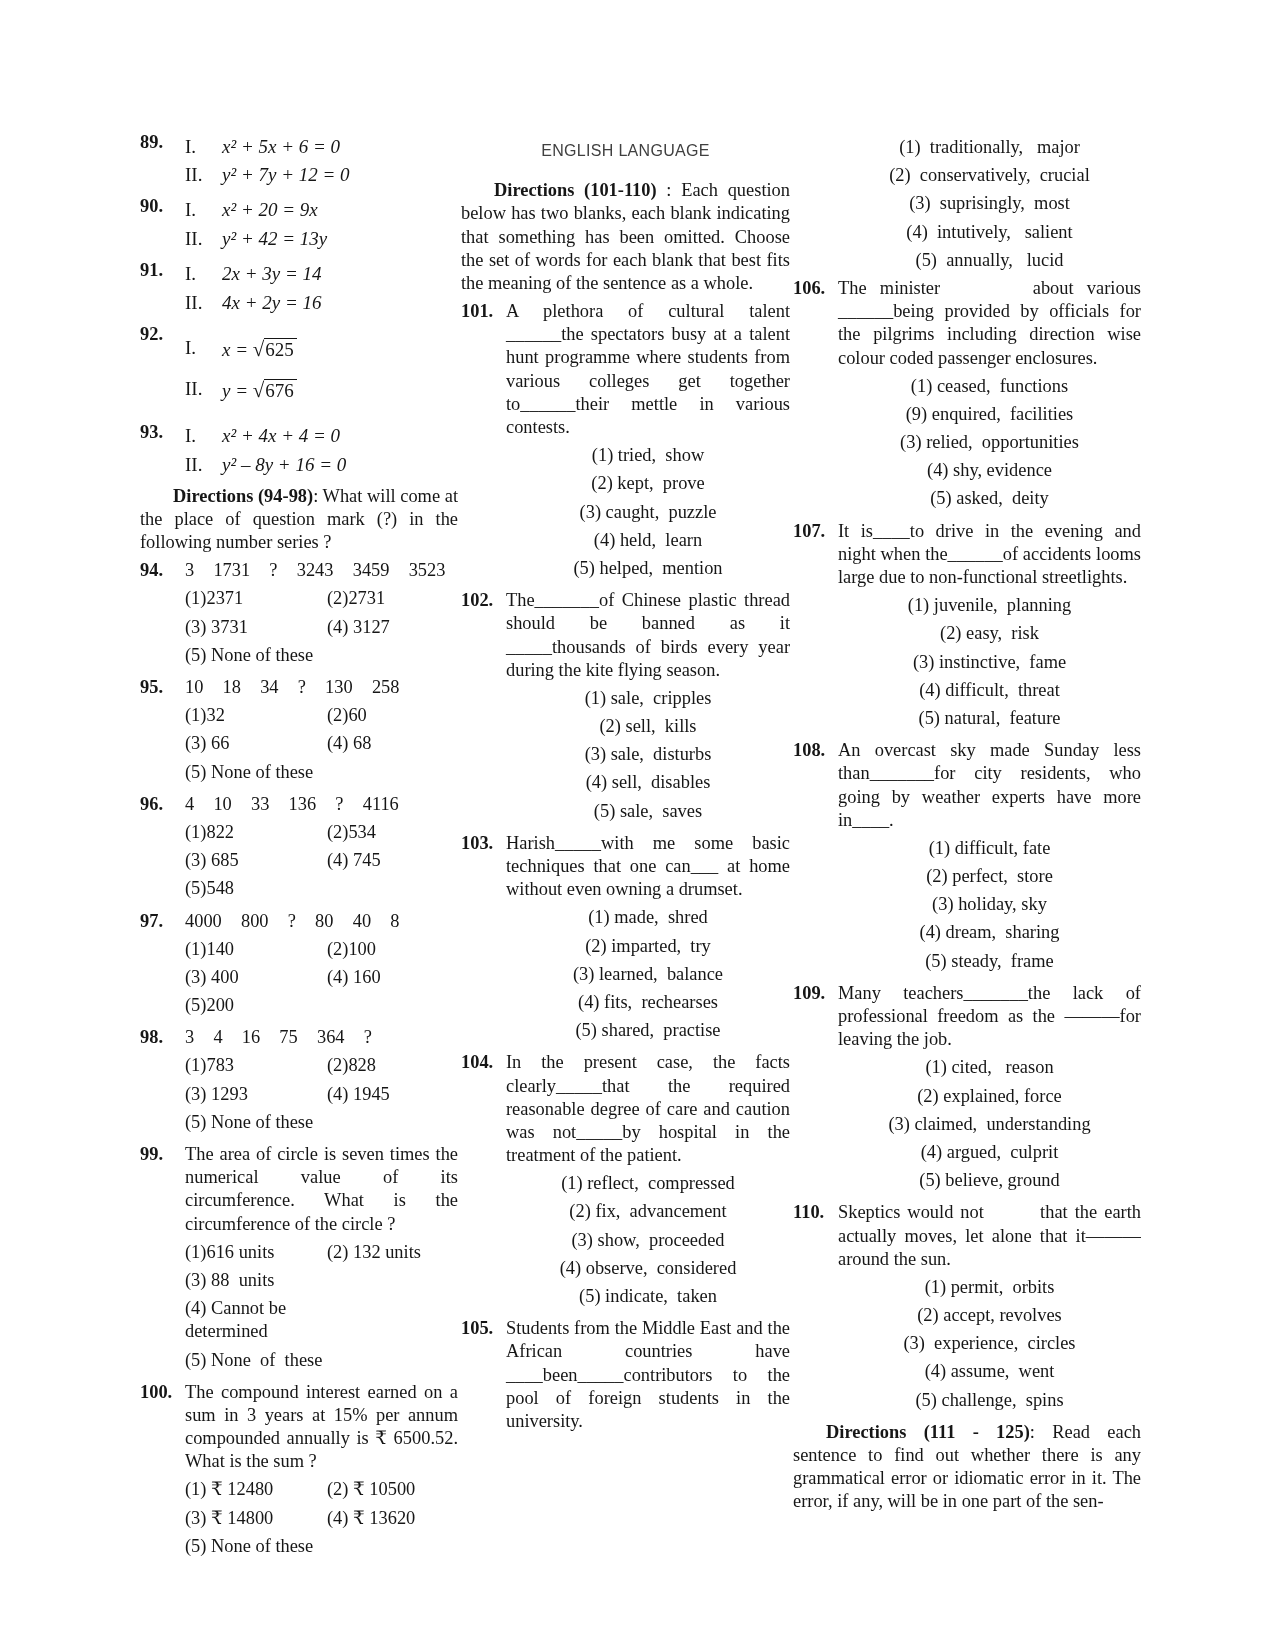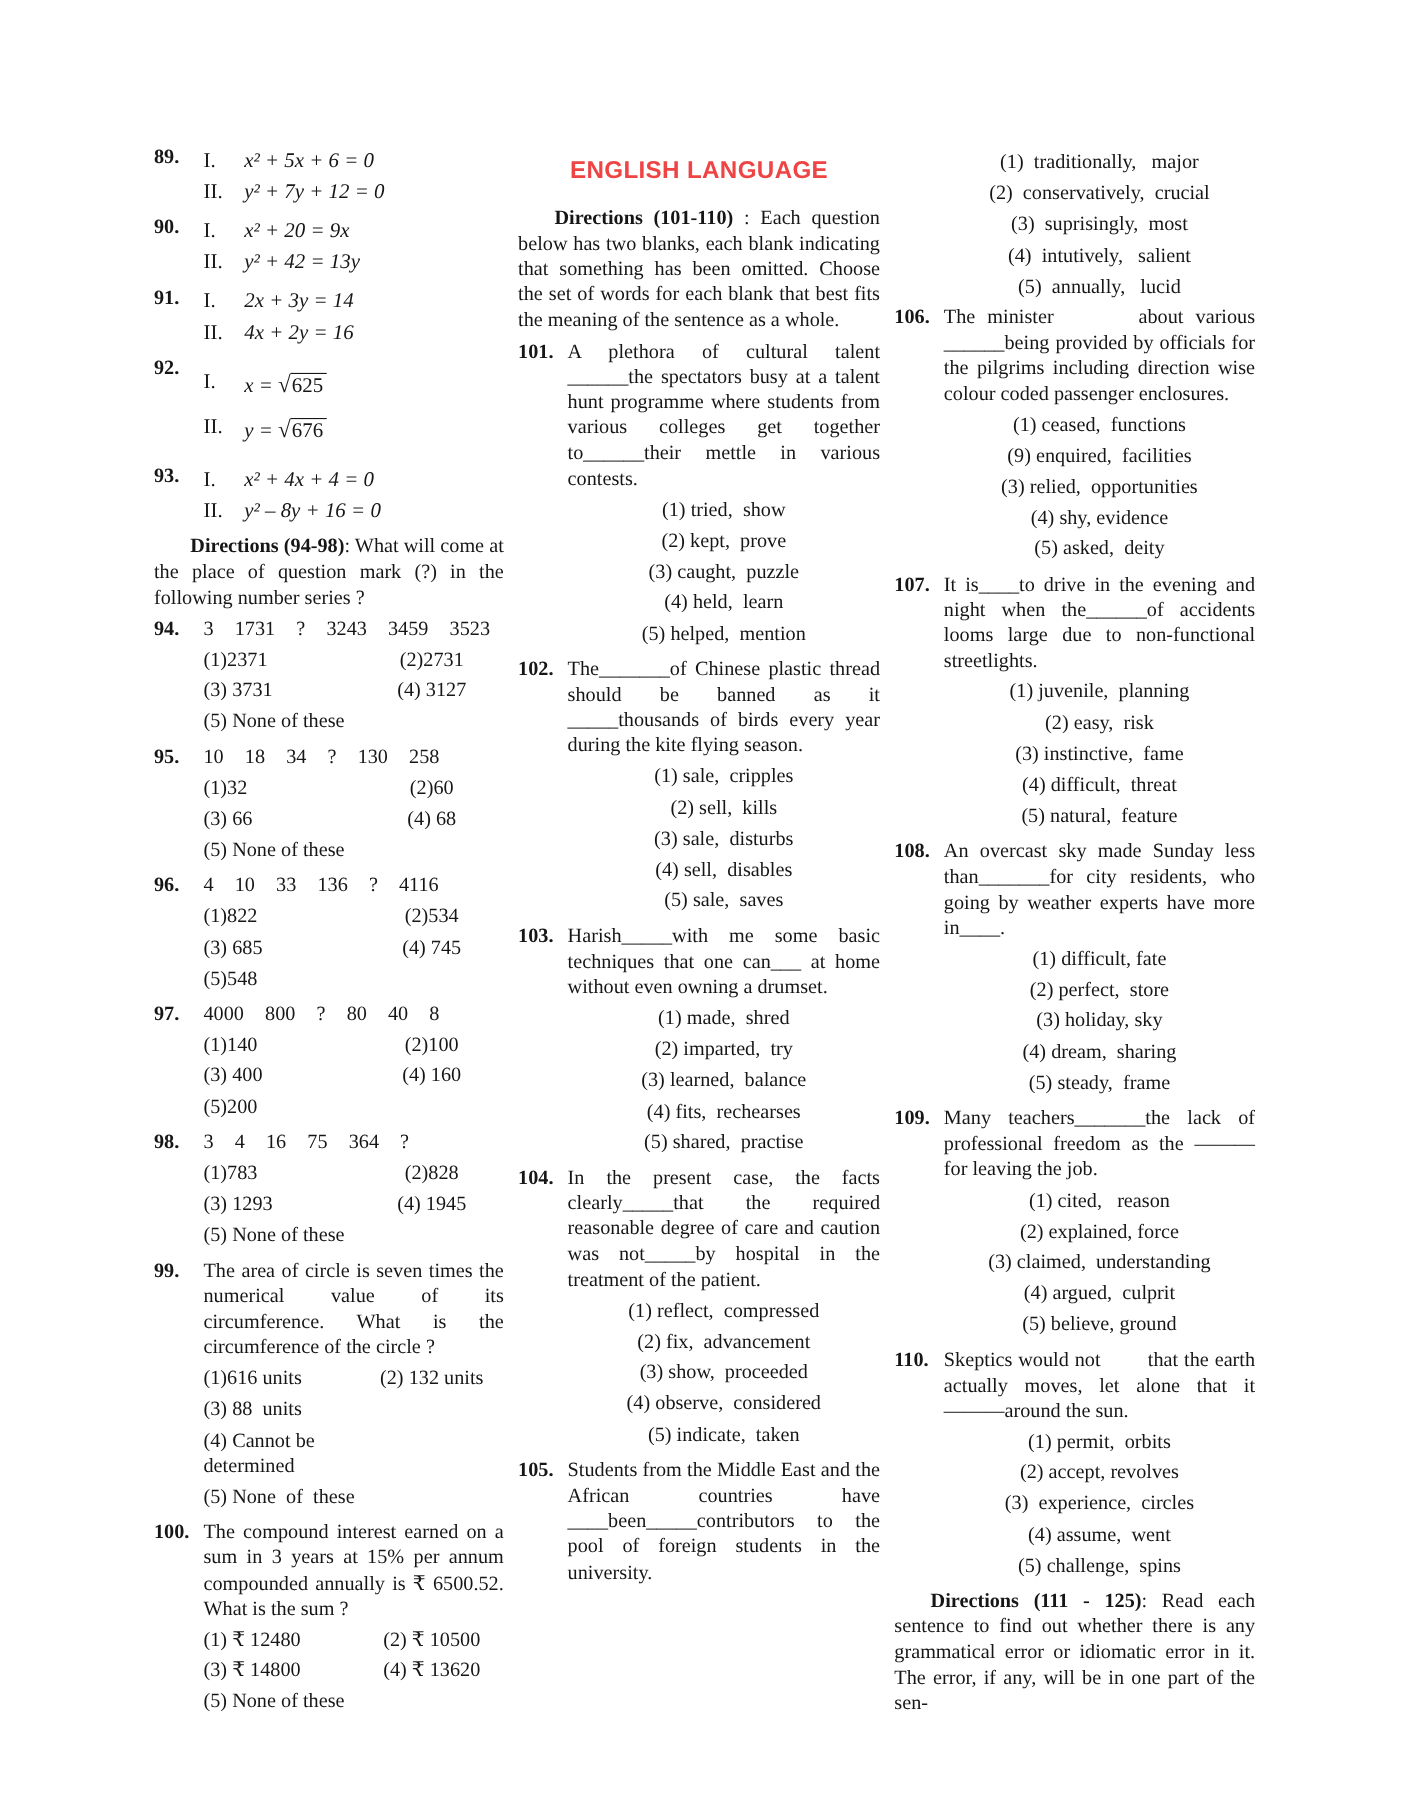--- a/index.html
+++ b/index.html
@@ -13,56 +13,56 @@
     color: #161616;
     font-size: 18.4px;
     line-height: 1.26;
   }
   .page {
     box-sizing: border-box;
     width: 1275px;
     height: 1651px;
     padding: 131px 134px 0 140px;
     display: flex;
-    gap: 13px;
+    gap: 3px;
     background: #ffffff;
   }
   .col { box-sizing: border-box; }
   .col-left  { width: 318px; }
   .col-mid   { width: 329px; padding-top: 0; }
   .col-right { flex: 1; }
 
   .section-header {
     font-family: "Liberation Sans", "DejaVu Sans", sans-serif;
-    font-weight: 700;
-    font-size: 22px;
+    font-weight: 400;
+    font-size: 16px;
     letter-spacing: 0.3px;
     text-align: center;
     margin: 10px 0 18px 0;
-    color: #ef4444;
+    color: #404040;
   }
 
   .directions {
     margin: 3px 0 5px 0;
     text-indent: 33px;
     text-align: justify;
   }
   .directions b { font-weight: 700; }
 
   .q-block { display: flex; margin: 0 0 4px 0; }
   .q-num   { min-width: 45px; font-weight: 700; }
   .q-body  { flex: 1; min-width: 0; }
 
   .qtext   { text-align: justify; }
   .series  { white-space: pre-wrap; word-spacing: 5px; text-align: left; }
 
   .opt-row  { display: flex; margin: 5px 0; }
   .opt-cell { white-space: pre-wrap; }
   .opt-cell.c0 { width: 52%; }
-  .opt-cell.c1 { flex: 1; text-align: center; }
+  .opt-cell.c1 { flex: 1; }
 
   .opt-line { margin: 5px 0; white-space: pre-wrap; text-align: center; }
 
   .eq-line  { display: flex; margin: 2.5px 0; font-size: 19px; line-height: 1.38; }
   .eq-label { min-width: 37px; font-style: normal; }
   .eq-math  { font-style: italic; }
   .sqrt-q .eq-line { margin: 12px 0; }
   .rad      { font-style: normal; font-size: 21px; }
   .radicand {
     font-style: normal;

